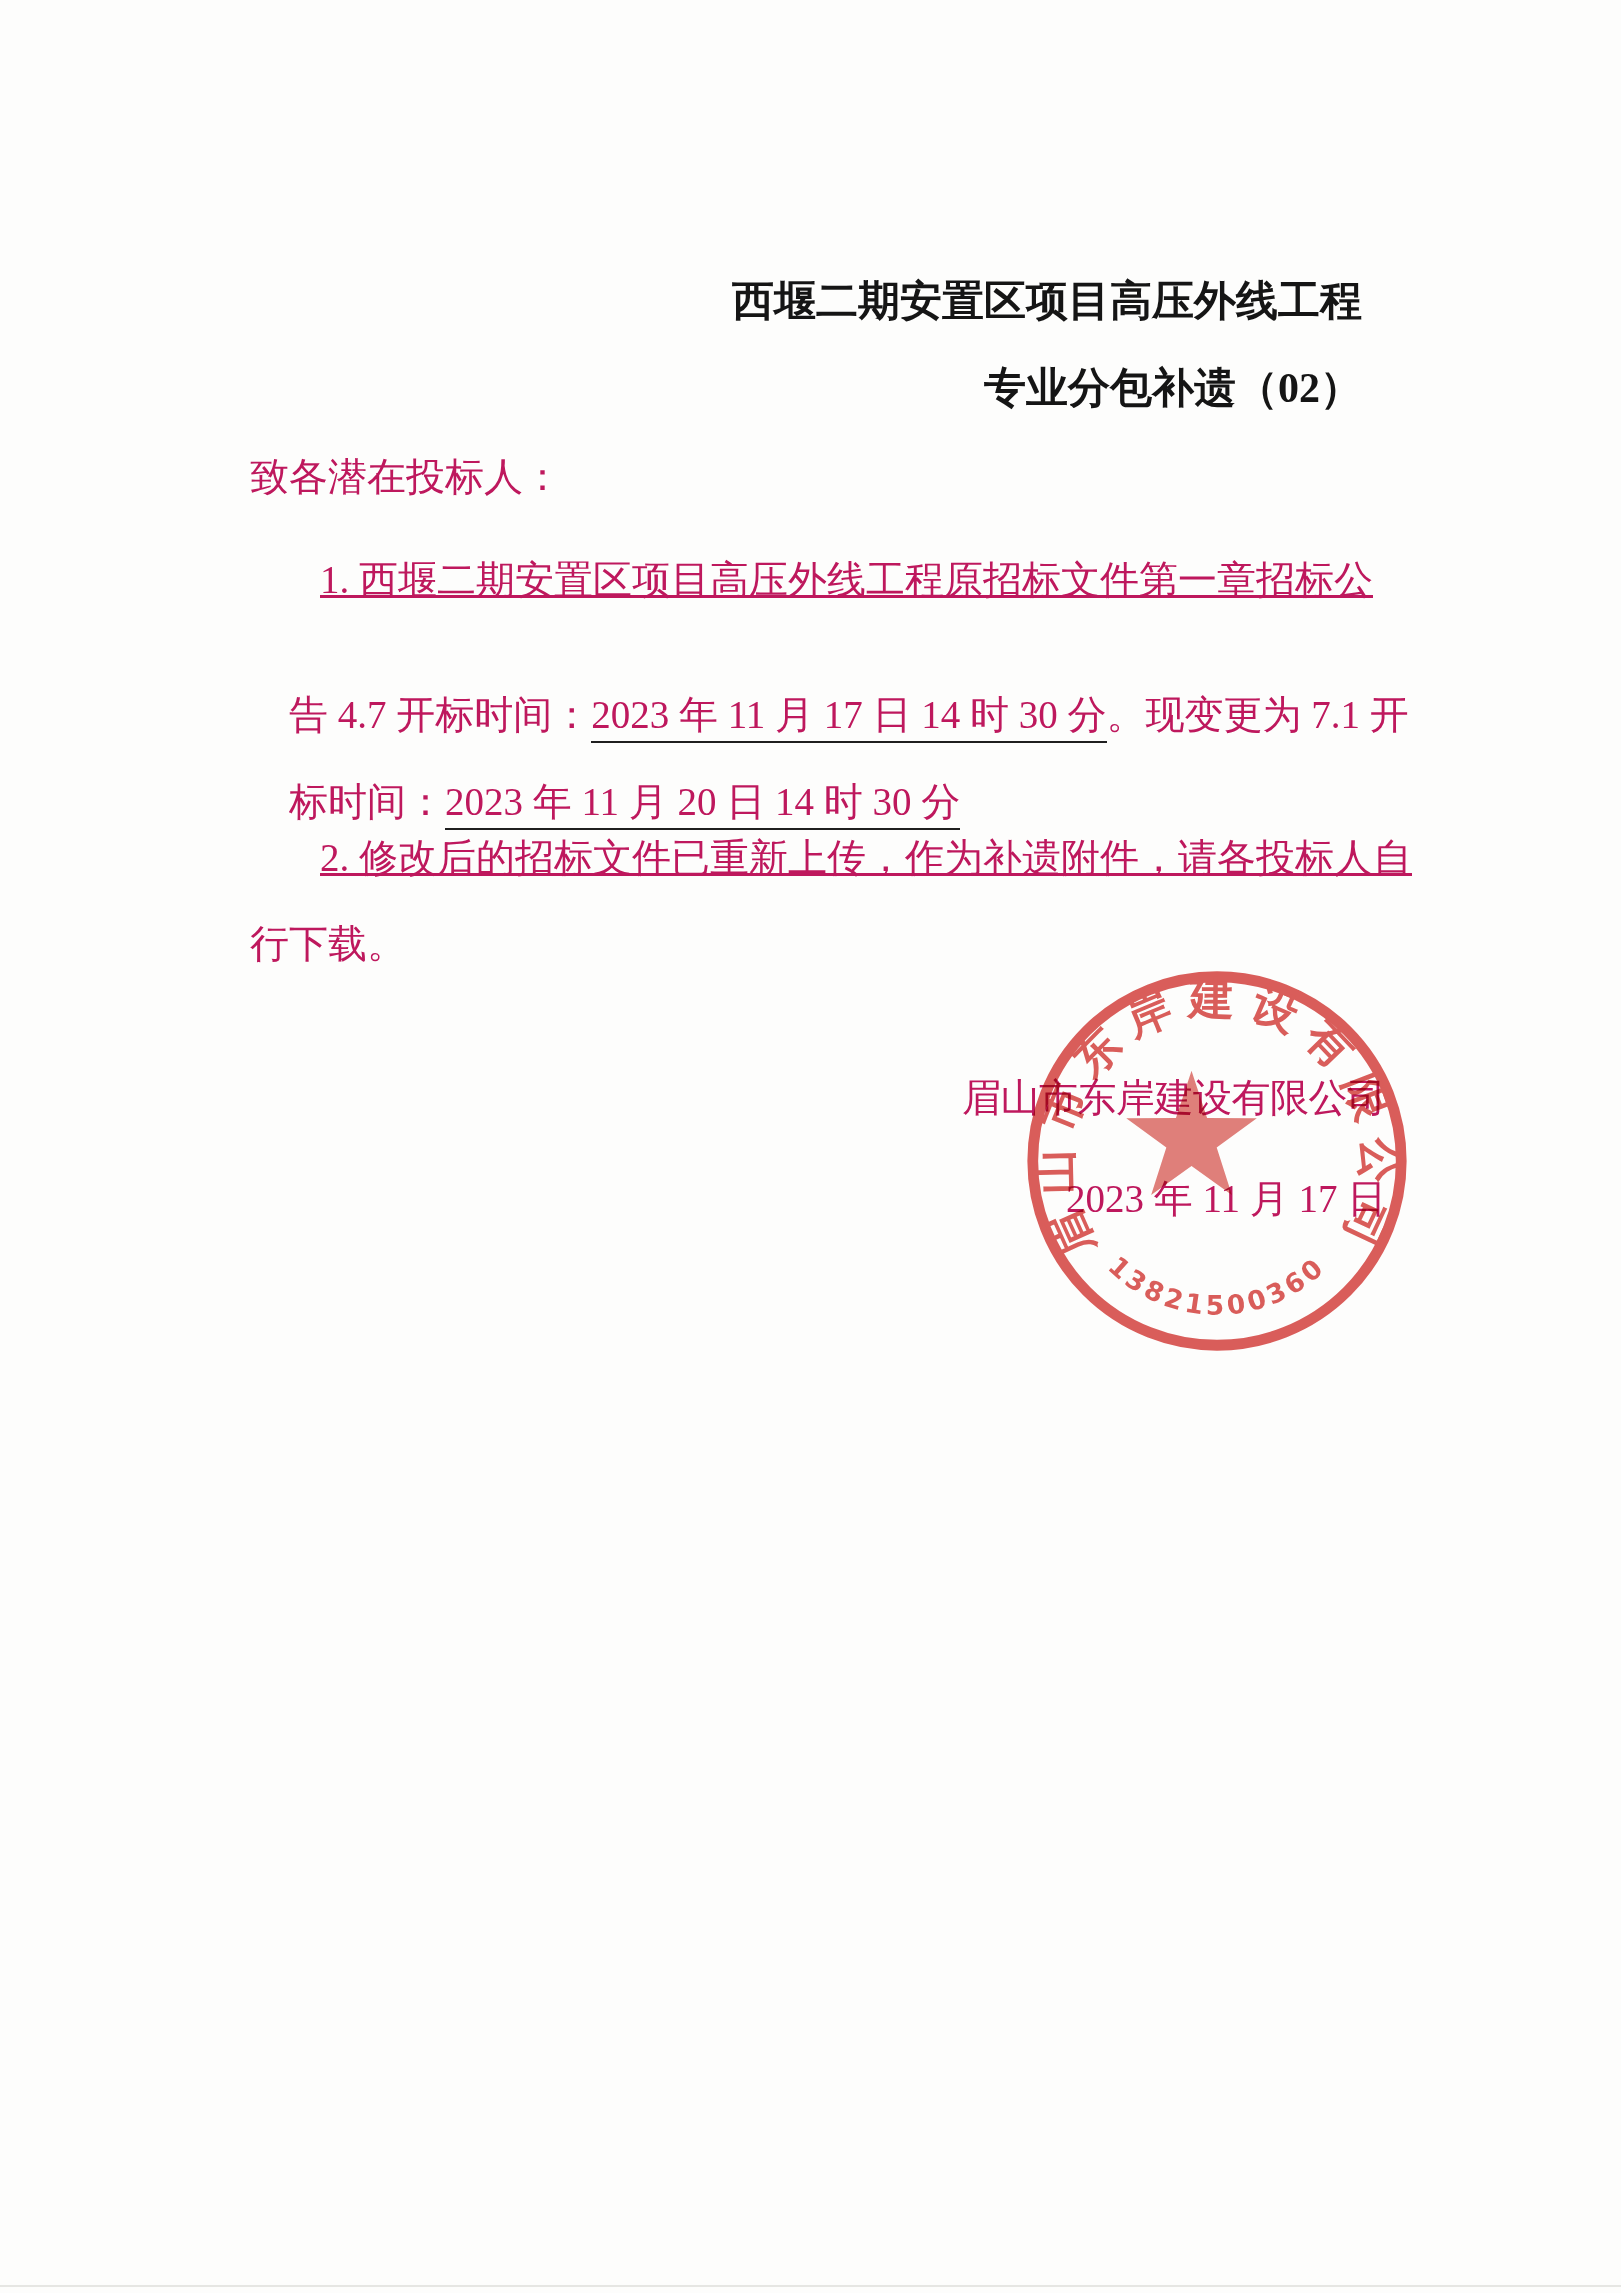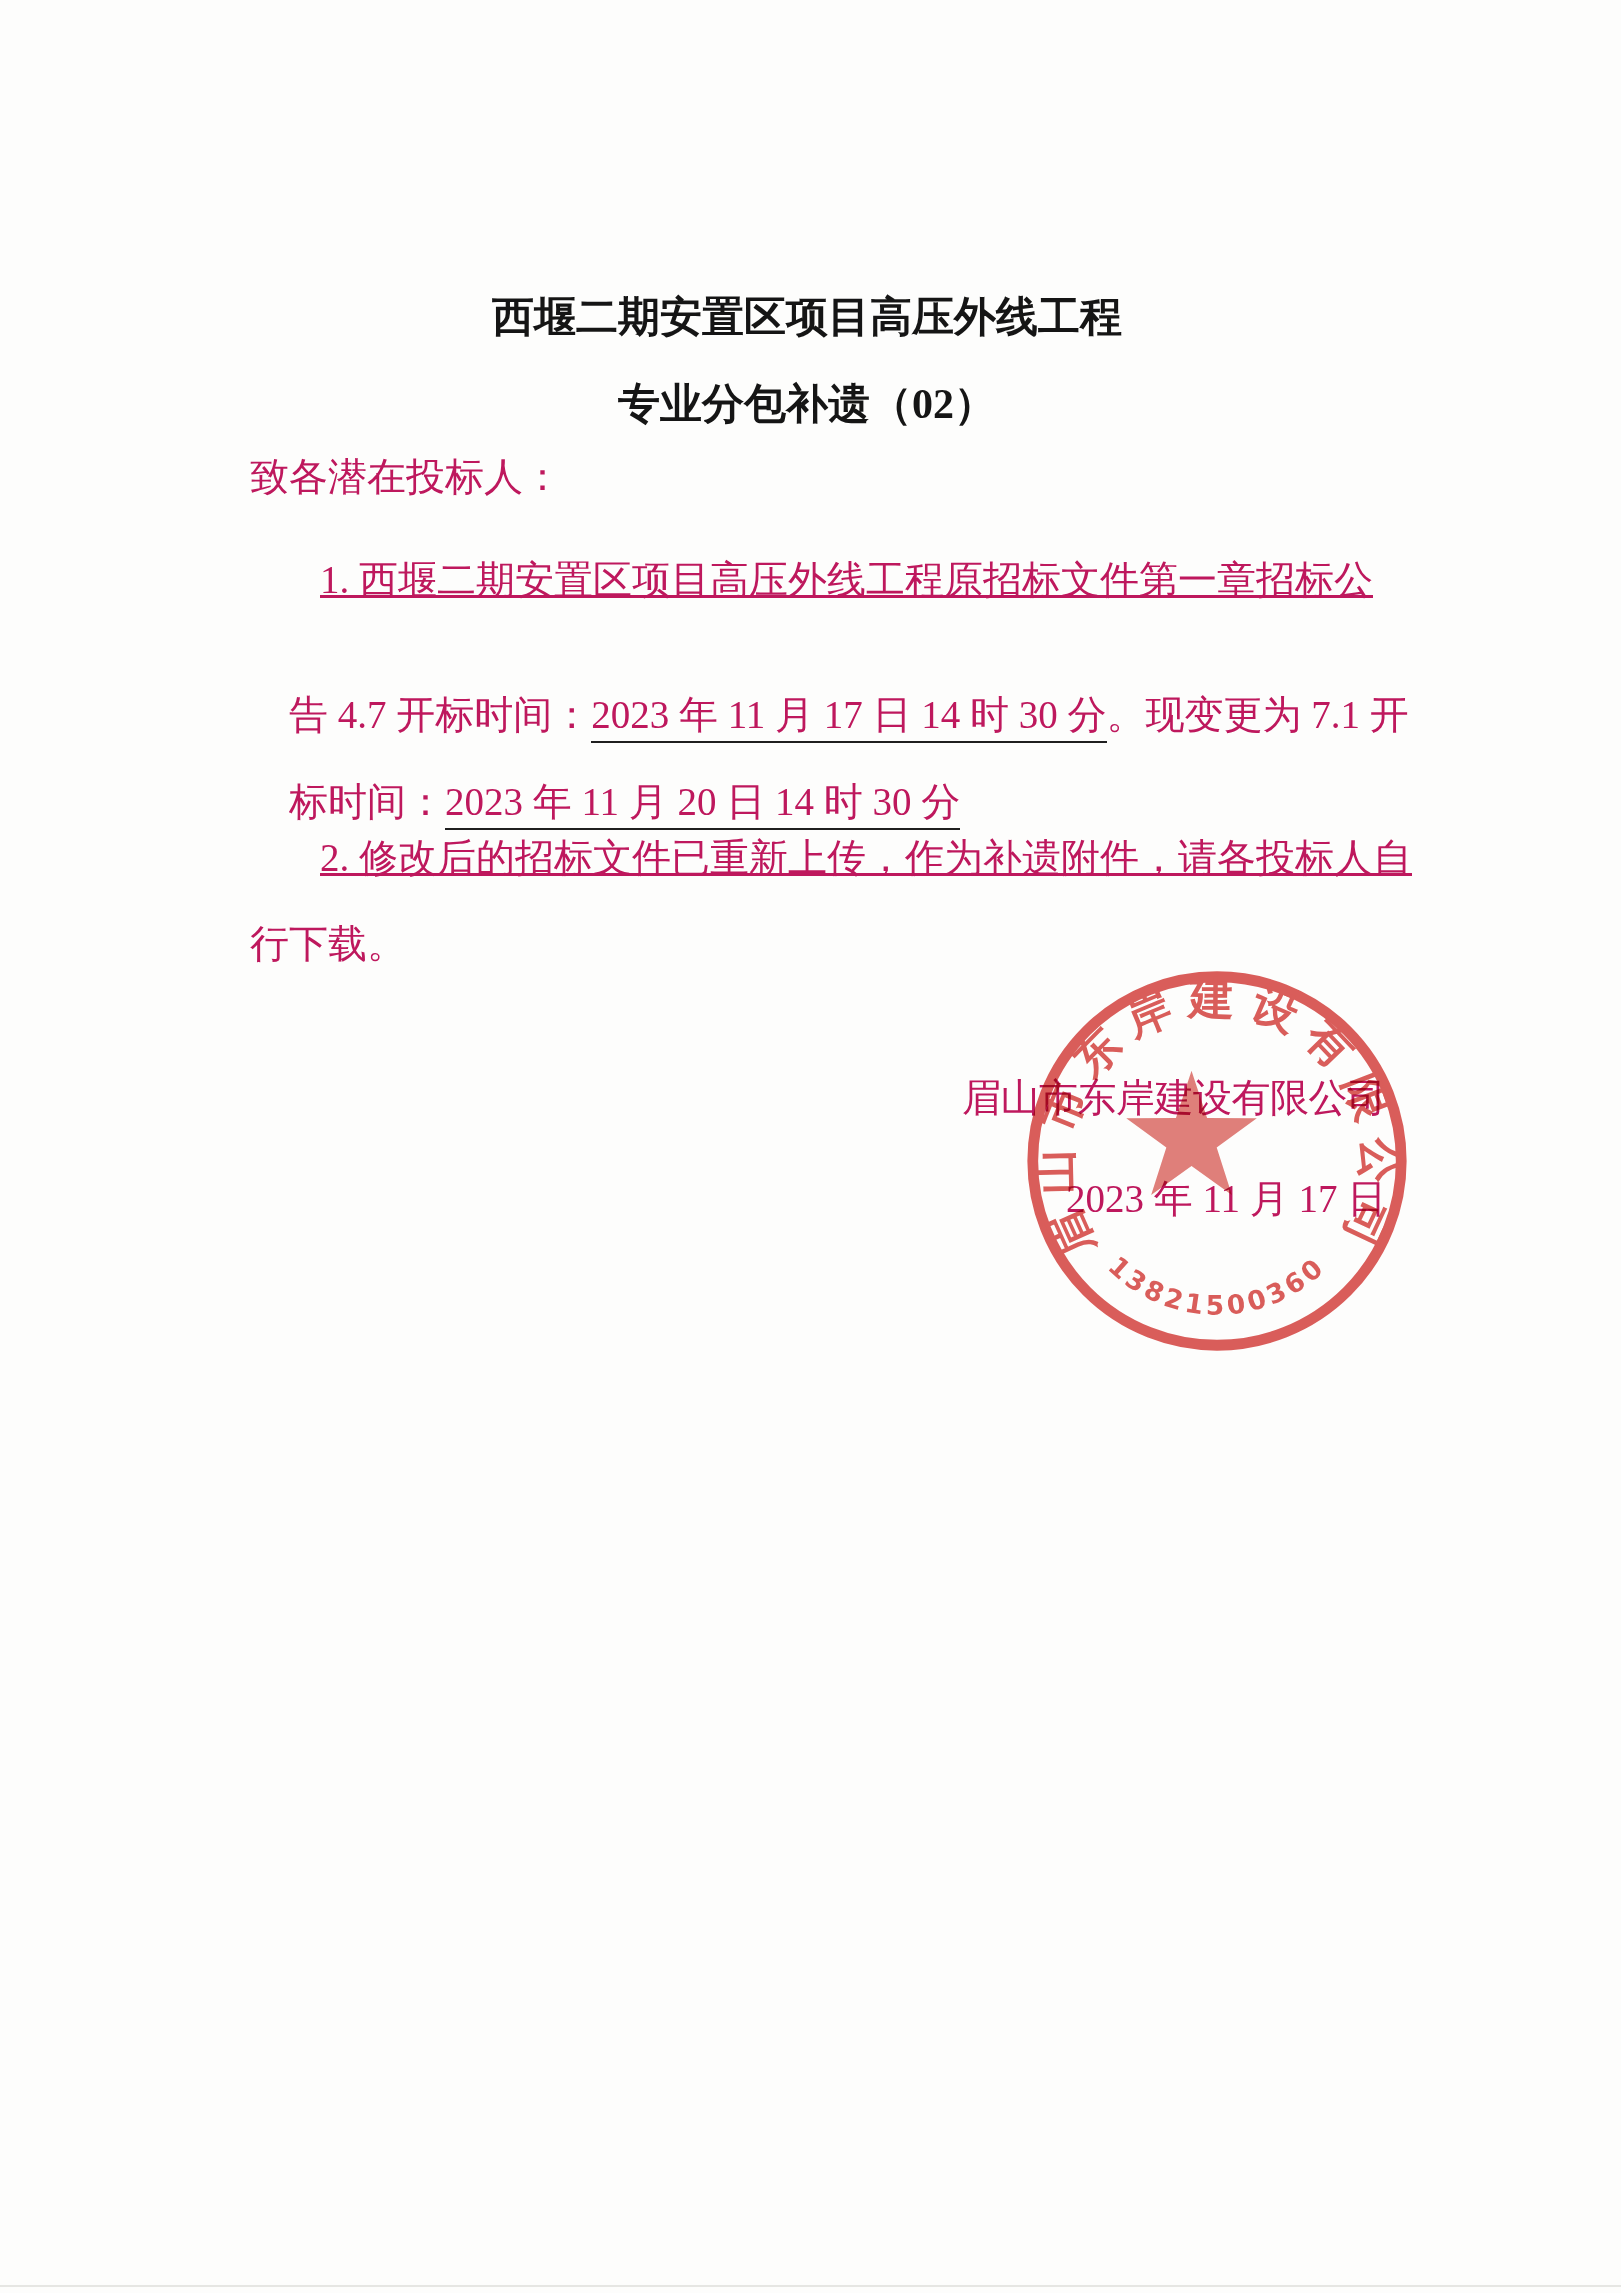--- a/index.html
+++ b/index.html
@@ -15,24 +15,23 @@
   }
   .line {
     position: absolute;
     left: 250px;
     font-size: 39px;
     line-height: 49px;
     white-space: pre;
     color: #be185d;
   }
   .center {
-    left: 246px;
+    left: 240px;
     width: 1122px;
-    text-align: center;
-    margin-top: 16px;
+    text-align: right;
   }
   .bold { font-weight: 700; font-size: 42px; color: #151515; }
   .indent { left: 320px; text-decoration: underline; }
   .u {
     border-bottom: 2.9px solid #1f1f1f;
     padding-bottom: 4.9px;
   }
   .sig { left: 962px; letter-spacing: -0.5px; }
   .date-line { left: 1066px; }
   .stamp {

